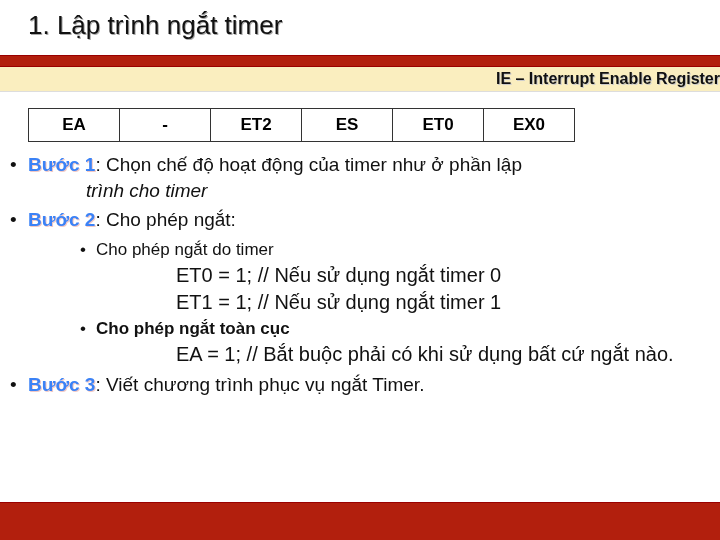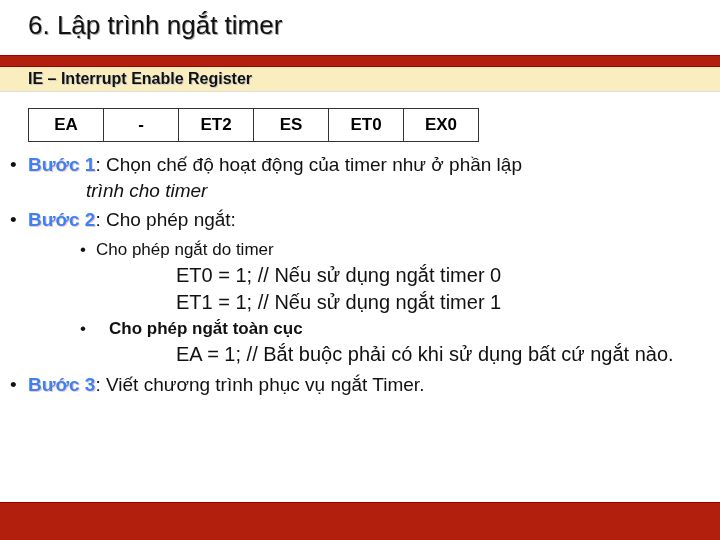--- a/index.html
+++ b/index.html
@@ -2,43 +2,43 @@
 <html><head>
 <meta charset="utf-8">
 <style>
   * { box-sizing: border-box; margin: 0; padding: 0; }
   html, body { width: 720px; height: 540px; font-family: Arial, sans-serif; background: #fff; overflow: hidden; }
   .slide { width: 720px; height: 540px; position: relative; background: #fff; }
   .title-wrap { padding: 10px 0 0 28px; }
   .title { font-size: 26px; font-weight: 400; color: #111; text-shadow: 1px 1px 0 #aaa; }
   .red-bar { background: #b21f0d; height: 12px; margin-top: 14px; border-top: 1px solid #900; border-bottom: 1px solid #900; }
   .subtitle-band { background: #faeebf; padding: 3px 0 3px 28px; border-bottom: 1px solid #ddd; }
-  .subtitle { font-size: 16px; font-weight: bold; color: #111; text-shadow: 1px 1px 0 #ccc; }
+  .subtitle { font-size: 16px; font-weight: bold; color: #111; text-shadow: 1px 1px 0 #ccc; text-align: right; }
   .reg-row { display: flex; margin: 16px 0 10px 28px; }
-  .reg-cell { border: 1px solid #333; width: 76px; height: 34px; display: flex; align-items: center; justify-content: center; font-size: 17px; font-weight: bold; background: #fff; margin-right: -1px; }
+  .reg-cell { border: 1px solid #333; width: 92px; height: 34px; display: flex; align-items: center; justify-content: center; font-size: 17px; font-weight: bold; background: #fff; margin-right: -1px; }
   .content { padding: 0 20px 0 6px; font-size: 19px; line-height: 1.35; color: #111; }
   ul { list-style: none; }
   .lvl1 > li { padding-left: 22px; position: relative; margin-bottom: 4px; }
   .lvl1 > li::before { content: "•"; position: absolute; left: 4px; top: 0; font-size: 19px; color: #111; }
   .step-label { color: #3b82f6; font-weight: bold; text-shadow: 1px 1px 0 #f3c9c4; }
   .step-rest { }
   .cont { padding-left: 58px; font-style: italic; }
   .lvl2 { margin: 6px 0 2px 52px; font-size: 17px; }
   .lvl2 > li { position: relative; padding-left: 16px; margin-bottom: 2px; }
   .lvl2 > li::before { content: "•"; position: absolute; left: 0; top: 0; }
   .code { margin-left: 80px; font-size: 20px; line-height: 1.35; }
-  .bold { font-weight: bold; margin-left: 13px; }
+  .bold { font-weight: bold; }
   .footer-bar { position: absolute; bottom: 0; left: 0; right: 0; height: 38px; background: #b21f0d; border-top: 1px solid #900; }
 </style>
 </head>
 <body>
 
 <div class="slide">
   <div class="title-wrap">
-    <div class="title">6. Lập trình ngắt timer</div>
+    <div class="title">1. Lập trình ngắt timer</div>
   </div>
   <div class="red-bar"></div>
   <div class="subtitle-band">
     <div class="subtitle">IE – Interrupt Enable Register</div>
   </div>
 
   <div class="reg-row">
     <div class="reg-cell">EA</div>
     <div class="reg-cell">-</div>
     <div class="reg-cell">ET2</div>

